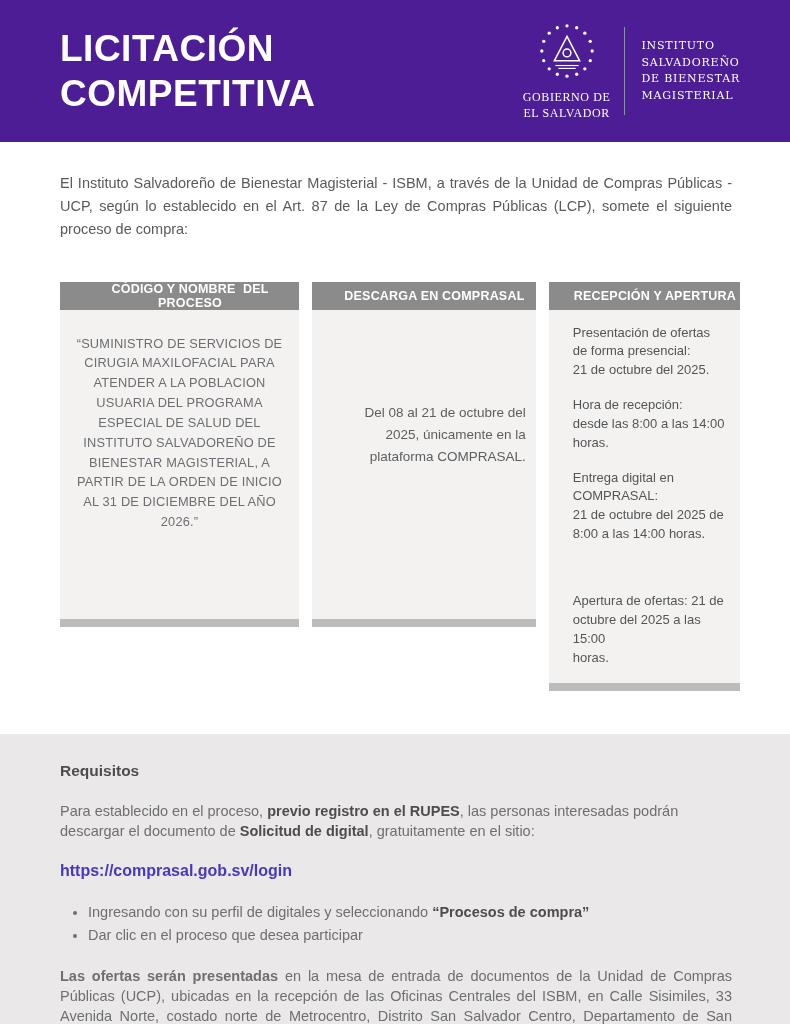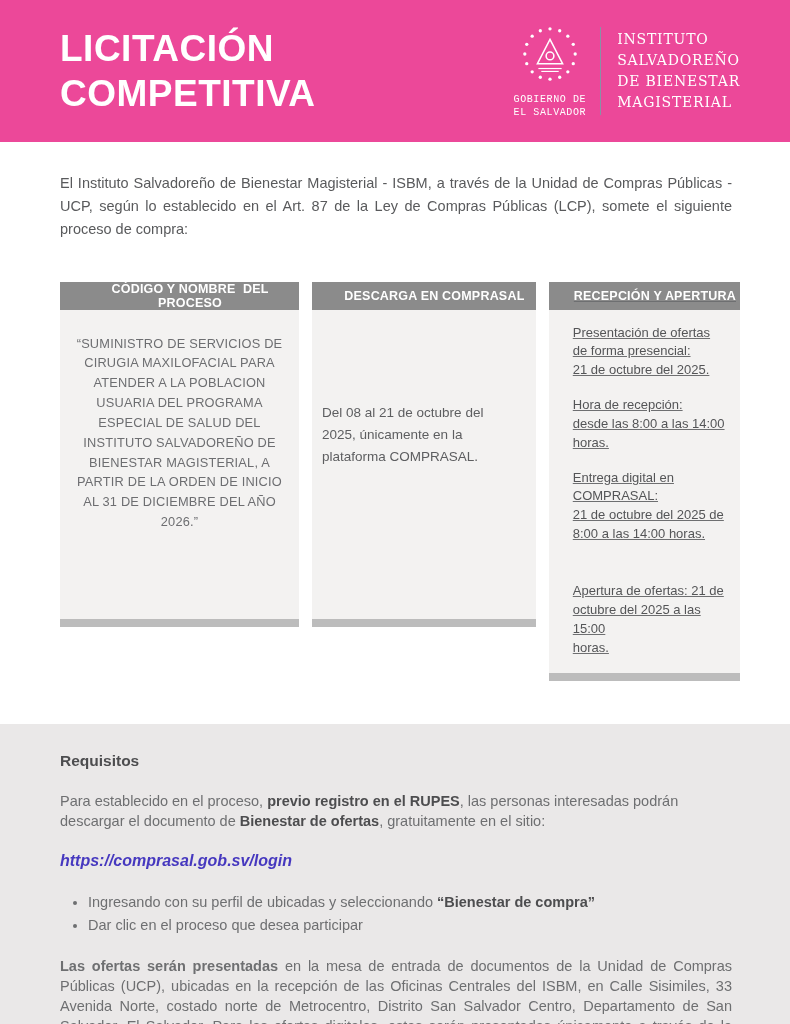--- a/index.html
+++ b/index.html
@@ -11,21 +11,21 @@
     color: #6e6f71;
     overflow: hidden;
     display: flex;
     flex-direction: column;
   }
   .pre { white-space: pre-line; }
 
   
   .hero {
     height: 142px;
-    background: #ec4899;
+    background: #4c1d95;
     display: flex;
     align-items: center;
     justify-content: space-between;
     padding: 0 50px 0 60px;
     flex: 0 0 auto;
   }
   .hero-title {
     color: #ffffff;
     font-size: 37px;
     font-weight: 700;
@@ -36,37 +36,37 @@
   .brand { display: flex; align-items: center; }
   .gov-block {
     display: flex;
     flex-direction: column;
     align-items: center;
     margin-right: 14px;
   }
   .gov-label {
     margin-top: 4px;
     color: #ffffff;
-    font-family: Liberation Mono, monospace;
-    font-size: 10px;
+    font-family: Liberation Serif, serif;
+    font-size: 12px;
     letter-spacing: 0.6px;
     text-align: center;
     white-space: pre-line;
     line-height: 1.3;
   }
   .brand-divider {
     width: 1px;
     height: 88px;
     background: #8a90a6;
     margin-right: 16px;
   }
   .inst-name {
     color: #ffffff;
     font-family: "DejaVu Serif", "Liberation Serif", serif;
-    font-size: 14px;
+    font-size: 11px;
     letter-spacing: 0.8px;
     line-height: 1.5;
     white-space: pre-line;
   }
 
   
   .intro {
     margin: 30px 58px 0 60px;
     font-size: 14.5px;
     line-height: 1.6;
@@ -78,21 +78,21 @@
   .panels {
     display: flex;
     margin: 40px 50px 0 60px;
     gap: 13px;
     align-items: flex-start;
     flex: 0 0 auto;
   }
   .panel { display: flex; flex-direction: column; }
   .panel-process  { width: 250px; }
   .panel-download { width: 234px; }
-  .panel-reception{ width: 200px; text-decoration: underline; }
+  .panel-reception{ width: 200px; }
   .panel-header {
     height: 28px;
     background: #8b8b8b;
     color: #ffffff;
     font-weight: 700;
     font-size: 12.5px;
     letter-spacing: 0.2px;
     display: flex;
     align-items: center;
     justify-content: center;
@@ -118,35 +118,35 @@
     margin: 24px 14px 0 14px;
     text-align: center;
     font-size: 12.8px;
     line-height: 1.55;
     color: #6d6e71;
     letter-spacing: 0.2px;
   }
   .download-text {
     margin-top: 92px;
     padding: 0 10px;
-    text-align: left;
+    text-align: right;
     font-size: 13.5px;
     line-height: 1.65;
     color: #5d5e60;
     white-space: pre-line;
   }
   .reception-body { padding: 14px 12px 0 24px; }
   .reception-p {
     font-size: 13px;
     line-height: 1.45;
     color: #545557;
     white-space: pre-line;
     margin-bottom: 16px;
   }
-  .reception-p.gap-large { margin-top: 38px; }
+  .reception-p.gap-large { margin-top: 48px; }
 
   
   .req-section {
     margin-top: 43px;
     background: #eae8e8;
     flex: 1 1 auto;
     padding: 20px 58px 0 60px;
   }
   .req-title {
     font-size: 15.5px;
@@ -161,21 +161,20 @@
     color: #6e6f71;
   }
   .req-p b, .bullets b { color: #4d4d4f; }
   .req-link {
     display: inline-block;
     margin-top: 20px;
     font-size: 16px;
     font-weight: 700;
     color: #4638bf;
     text-decoration: none;
-    font-style: italic;
   }
   .bullets {
     margin: 22px 0 0 28px;
     font-size: 14.5px;
     line-height: 1.45;
     color: #6e6f71;
   }
   .bullets li { margin-bottom: 2px; }
   .body-p {
     margin-top: 20px;
@@ -272,26 +271,26 @@
 horas.</p>
     </div>
     <div class="panel-strip"></div>
   </div>
 
 </section>
 
 <section class="req-section">
   <h2 class="req-title">Requisitos</h2>
 
-  <p class="req-p"><span>Para establecido en el proceso, </span><b>previo registro en el RUPES</b><span>, las personas interesadas podrán descargar el documento de </span><b>Bienestar de ofertas</b><span>, gratuitamente en el sitio:</span></p>
+  <p class="req-p"><span>Para establecido en el proceso, </span><b>previo registro en el RUPES</b><span>, las personas interesadas podrán descargar el documento de </span><b>Solicitud de digital</b><span>, gratuitamente en el sitio:</span></p>
 
   <a href="#" class="req-link">https://comprasal.gob.sv/login</a>
 
   <ul class="bullets">
-    <li><span>Ingresando con su perfil de ubicadas y seleccionando </span><b>“Bienestar de compra”</b></li>
+    <li><span>Ingresando con su perfil de digitales y seleccionando </span><b>“Procesos de compra”</b></li>
     <li><span>Dar clic en el proceso que desea participar</span></li>
   </ul>
 
   <p class="body-p"><b>Las ofertas serán presentadas</b><span> en la mesa de entrada de documentos de la Unidad de Compras Públicas (UCP), ubicadas en la recepción de las Oficinas Centrales del ISBM, en Calle Sisimiles, 33 Avenida Norte, costado norte de Metrocentro, Distrito San Salvador Centro, Departamento de San Salvador, El Salvador. Para las ofertas digitales, estas serán presentadas únicamente a través de la plataforma COMPRASAL.</span></p>
 
   
 
   
 </section>
 

